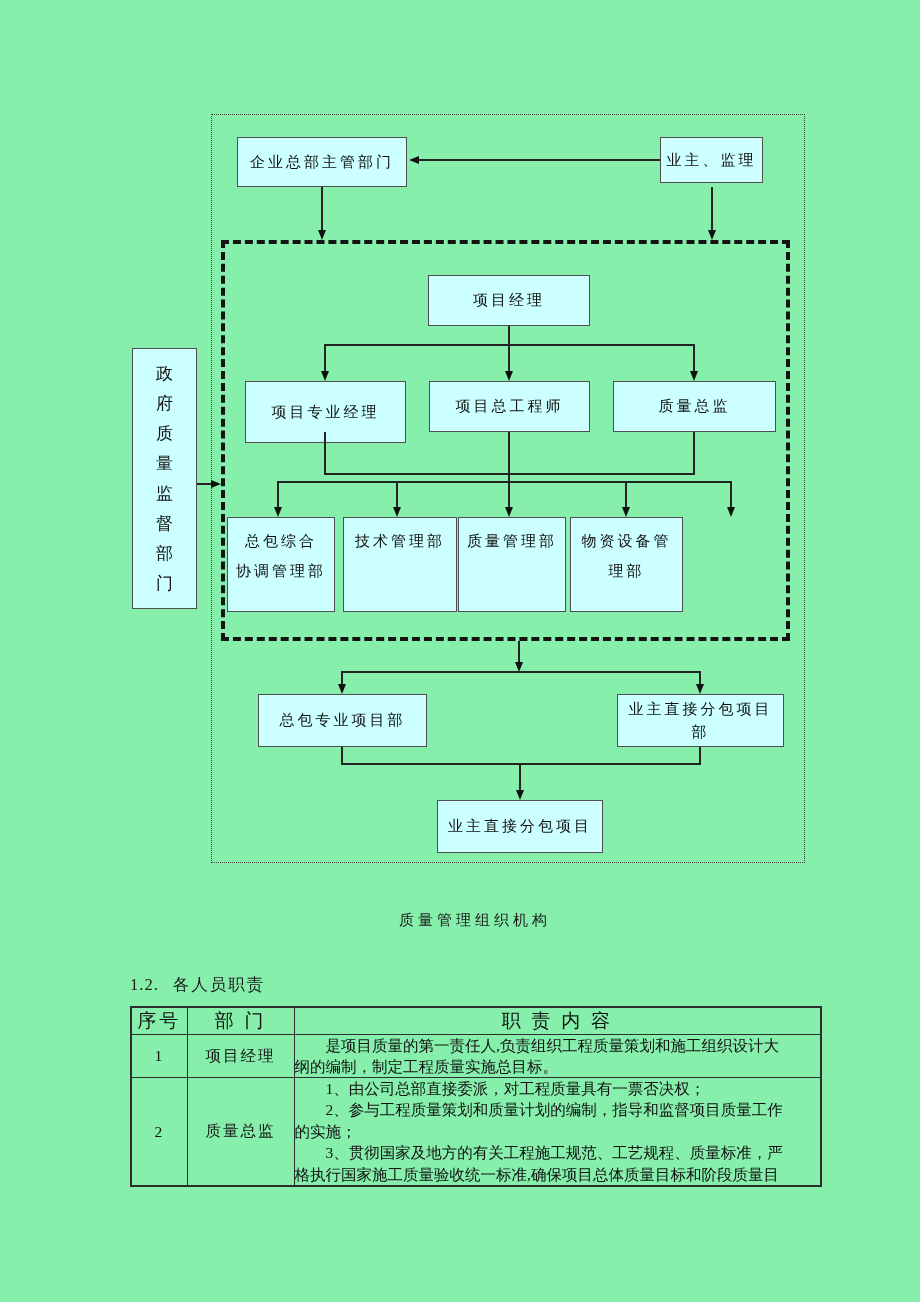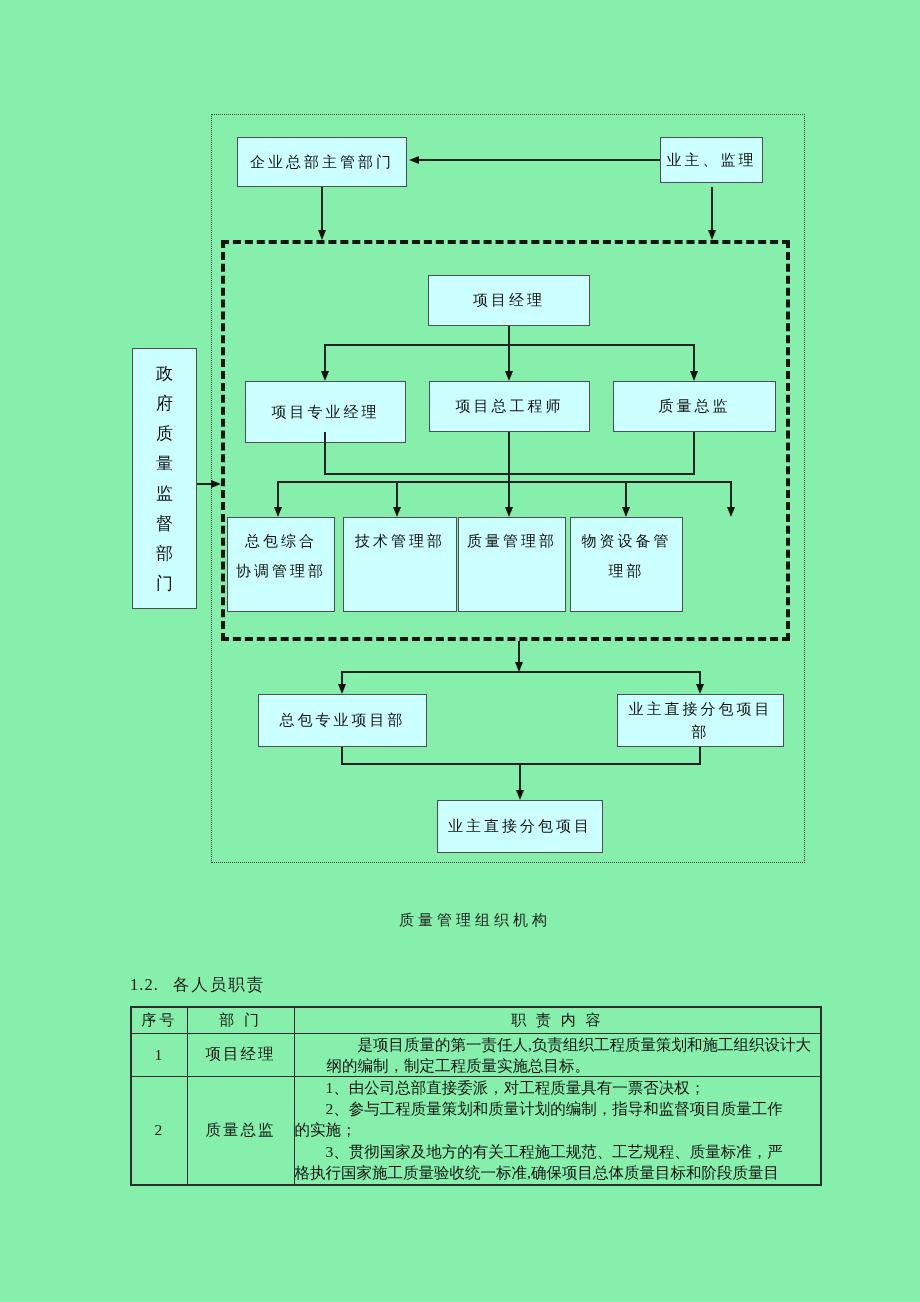--- a/index.html
+++ b/index.html
@@ -30,26 +30,26 @@
         font-size:15px;letter-spacing:4px;color:#1c1c1c;}
   .heading{position:absolute;left:130px;top:974px;font-size:16.5px;color:#1c1c1c;}
   .heading .num{letter-spacing:1px;margin-right:14px;}
   .heading .txt{letter-spacing:2px;}
   
   table.duty{position:absolute;left:130px;top:1006px;width:690px;border-collapse:collapse;
         table-layout:fixed;border:2px solid #2e2e2e;font-size:15.5px;color:#101010;}
   table.duty th,table.duty td{border:1px solid #2e2e2e;padding:0;overflow:hidden;box-sizing:border-box;}
   col.c1{width:56px;}col.c2{width:107px;}col.c3{width:527px;}
   tr.hdr{height:26px;}
-  tr.hdr th{font-weight:normal;text-align:center;letter-spacing:3px;font-size:15px;}
+  tr.hdr th{font-weight:normal;text-align:center;letter-spacing:3px;font-size:19px;}
   tr.r1{height:43px;}
   tr.r2{height:107px;}
   td.cno,td.cdept{text-align:center;vertical-align:middle;letter-spacing:2px;}
   td.ccontent{vertical-align:top;padding:0 6px;}
-  tr.r1 td.ccontent{line-height:21px;padding-left:32px;}
+  tr.r1 td.ccontent{line-height:21px;}
   tr.r2 td.ccontent{line-height:21.4px;margin-left:20px;}
   .para{text-indent:2em;white-space:pre-line;margin:0;}
 </style>
 </head>
 <body>
 
 <div class="page">
 
   <div class="outer-dotted"></div>
   <div class="inner-dashed"></div>

